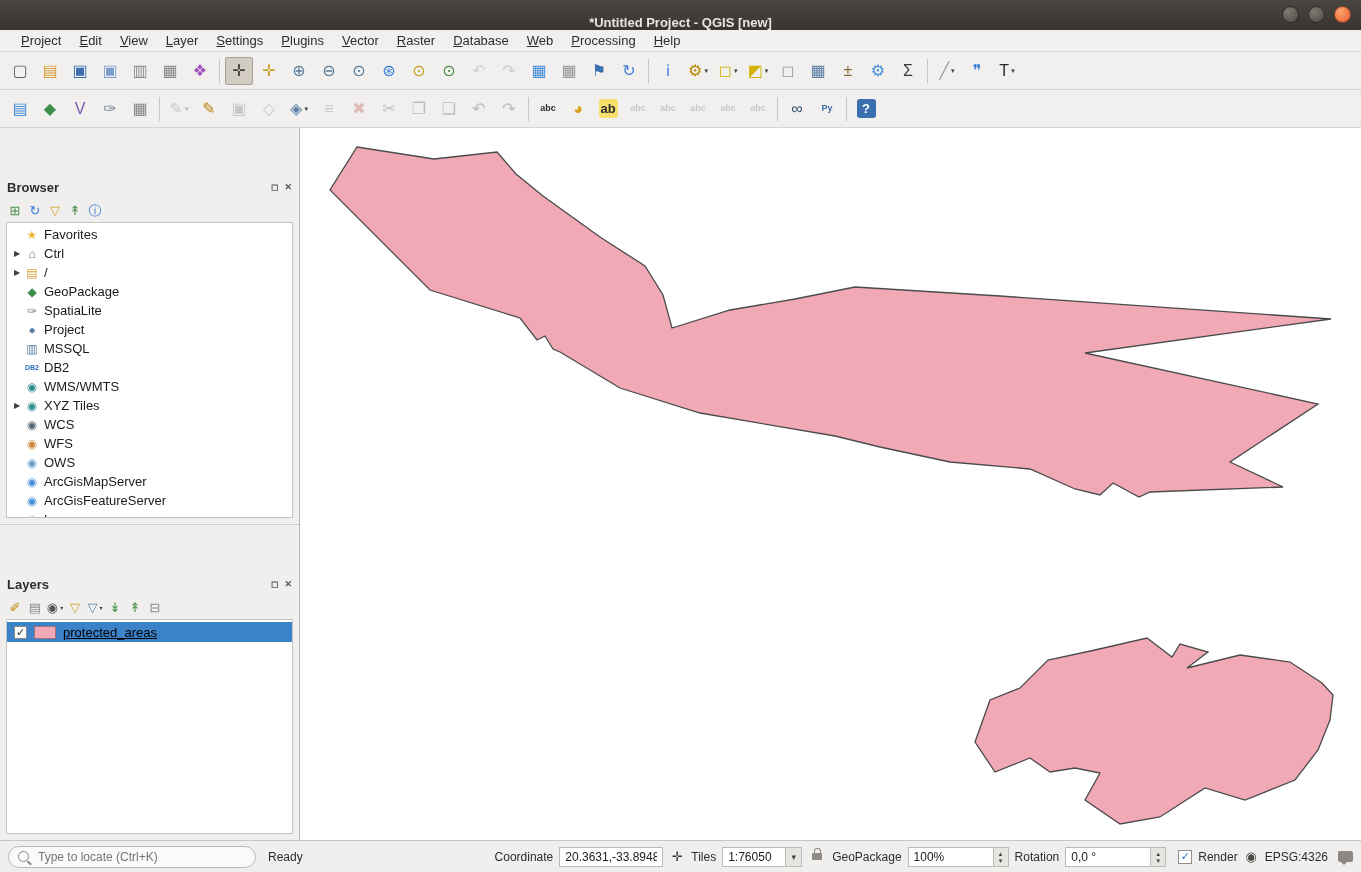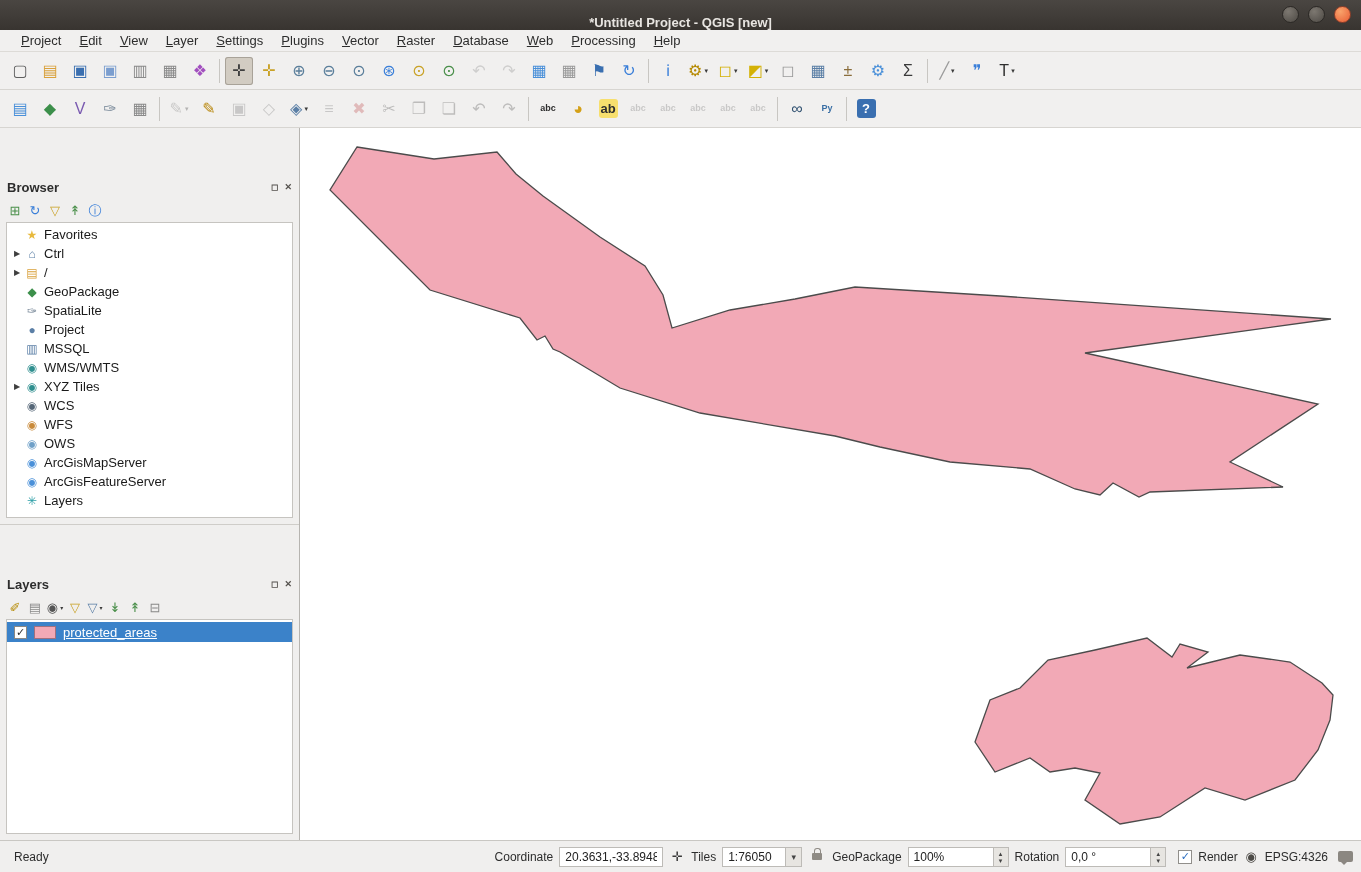--- a/index.html
+++ b/index.html
@@ -51,21 +51,21 @@
   .tree{flex:1;background:#fff;border:1px solid #c6c4c0;margin:0 6px 6px 6px;
         overflow:hidden;padding-top:2px;}
   .tree-item{display:flex;align-items:center;height:19px;padding-left:4px;color:#1a1a1a;
              font-size:13px;}
   .tree-item .arrow{width:12px;font-size:8px;color:#3f3f3f;text-align:center;flex:none;}
   .tree-item .ticon{width:18px;text-align:center;font-size:12px;margin-right:3px;flex:none;}
   .tree-item .ticon.small-txt{font-size:7px;font-weight:bold;}
 
   
   .layer-row{display:flex;align-items:center;height:20px;padding-left:7px;}
-  .layer-row.selected{background:#3b82c9;color:#ffffff;}
+  .layer-row.selected{background:#3b82c9;color:#000000;}
   .cb{width:13px;height:13px;background:#fff;border:1px solid #8a8884;box-sizing:border-box;
       display:flex;align-items:center;justify-content:center;margin-right:7px;flex:none;}
   .cb.checked::after{content:"✓";font-size:11px;color:#2d2d2d;line-height:1;}
   .swatch{width:22px;height:13px;border:1px solid #a2707e;box-sizing:border-box;
           margin-right:7px;flex:none;}
   .lname{font-size:13px;text-decoration:underline;}
 
   
   .canvas{flex:1;background:#fff;position:relative;}
   .canvas svg{position:absolute;left:0;top:0;width:100%;height:100%;display:block;}
@@ -403,20 +403,25 @@
             <span class="ticon" style="color: rgb(91, 127, 166);">●</span>
             <span>Project</span>
           </div>
           <div class="tree-item">
             <span class="arrow"></span>
             <span class="ticon" style="color: rgb(91, 127, 166);">▥</span>
             <span>MSSQL</span>
           </div>
           <div class="tree-item">
             <span class="arrow"></span>
+            <span class="ticon small-txt" style="color: rgb(47, 111, 191);">DB2</span>
+            <span>DB2</span>
+          </div>
+          <div class="tree-item">
+            <span class="arrow"></span>
             <span class="ticon" style="color: rgb(47, 143, 143);">◉</span>
             <span>WMS/WMTS</span>
           </div>
           <div class="tree-item">
             <span class="arrow">▶</span>
             <span class="ticon" style="color: rgb(47, 143, 143);">◉</span>
             <span>XYZ Tiles</span>
           </div>
           <div class="tree-item">
             <span class="arrow"></span>
@@ -500,20 +505,24 @@
 
   <div class="canvas">
     <svg id="map-svg" viewBox="0 0 1061 712" preserveAspectRatio="none" style="background: rgb(255, 255, 255);">
         <polygon points="57,19 134,31 197,24 216,46 243,68 300,109 345,138 363,167 372,200 430,182 495,171 555,159 700,168 1031,191 785,225 1018,276 930,334 983,359 850,364 839,369 813,355 800,367 775,361 730,341 650,334 580,319 535,308 400,285 320,260 260,224 253,221 245,208 237,212 220,190 130,162 30,62" fill="#f2a9b6" stroke="#4b4b4b" stroke-width="1.3" stroke-linejoin="miter"></polygon>
         <polygon points="675,614 690,572 720,560 748,532 795,522 847,510 872,529 880,516 908,524 887,540 940,527 990,534 1022,555 1033,567 1030,592 1018,622 995,652 945,672 905,660 860,689 820,696 785,672 800,645 775,640 750,644 730,630 695,644" fill="#f2a9b6" stroke="#4b4b4b" stroke-width="1.3" stroke-linejoin="miter"></polygon>
       </svg>
   </div>
 </div>
 
 <div class="statusbar">
+  <div class="locator">
+    <span class="mini-mag"></span>
+    <input placeholder="Type to locate (Ctrl+K)" style="">
+  </div>
   <span class="ready">Ready</span>
 
   <div class="sb-right">
     <span>Coordinate</span>
     <input class="sb-field coord" value="20.3631,-33.8948" style="">
     <span class="xicon"></span>
 
     <span>Tiles</span>
     <span class="combo">
       <span class="sb-field">1:76050</span>

